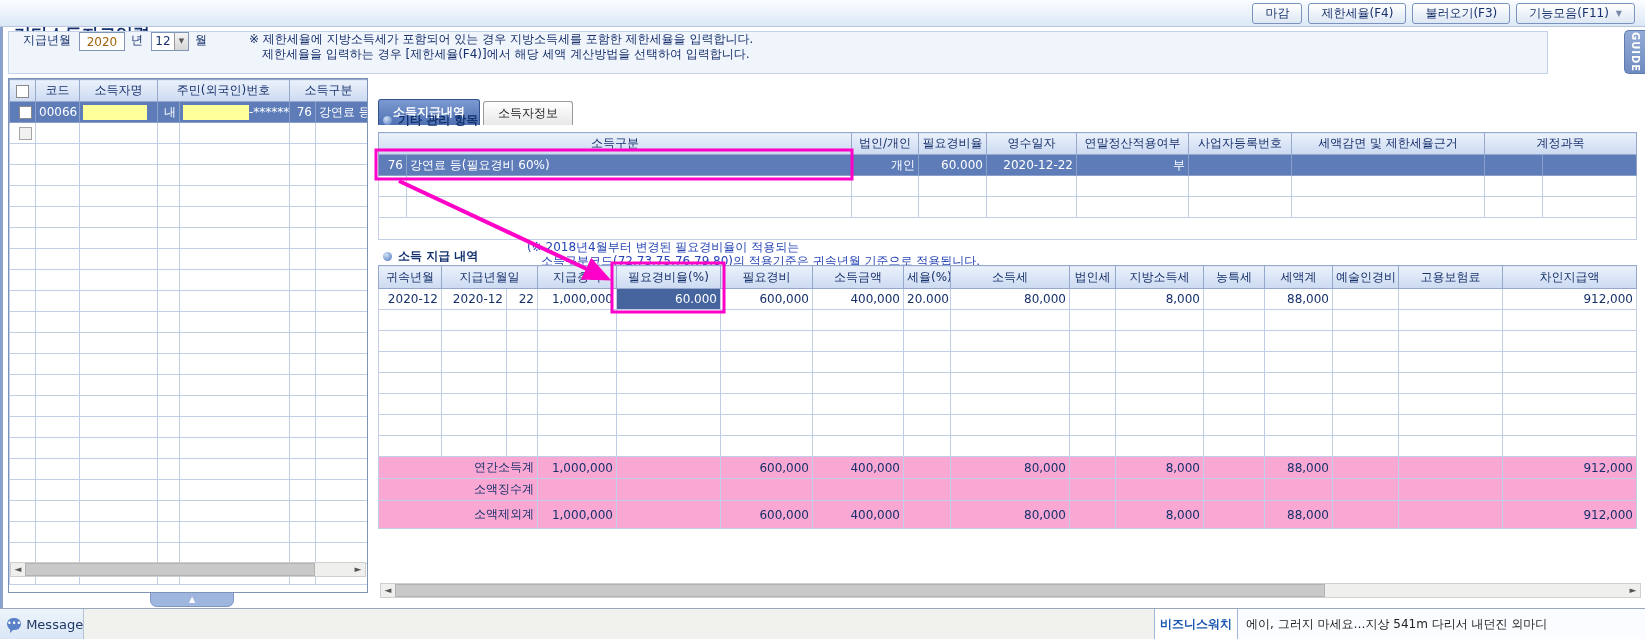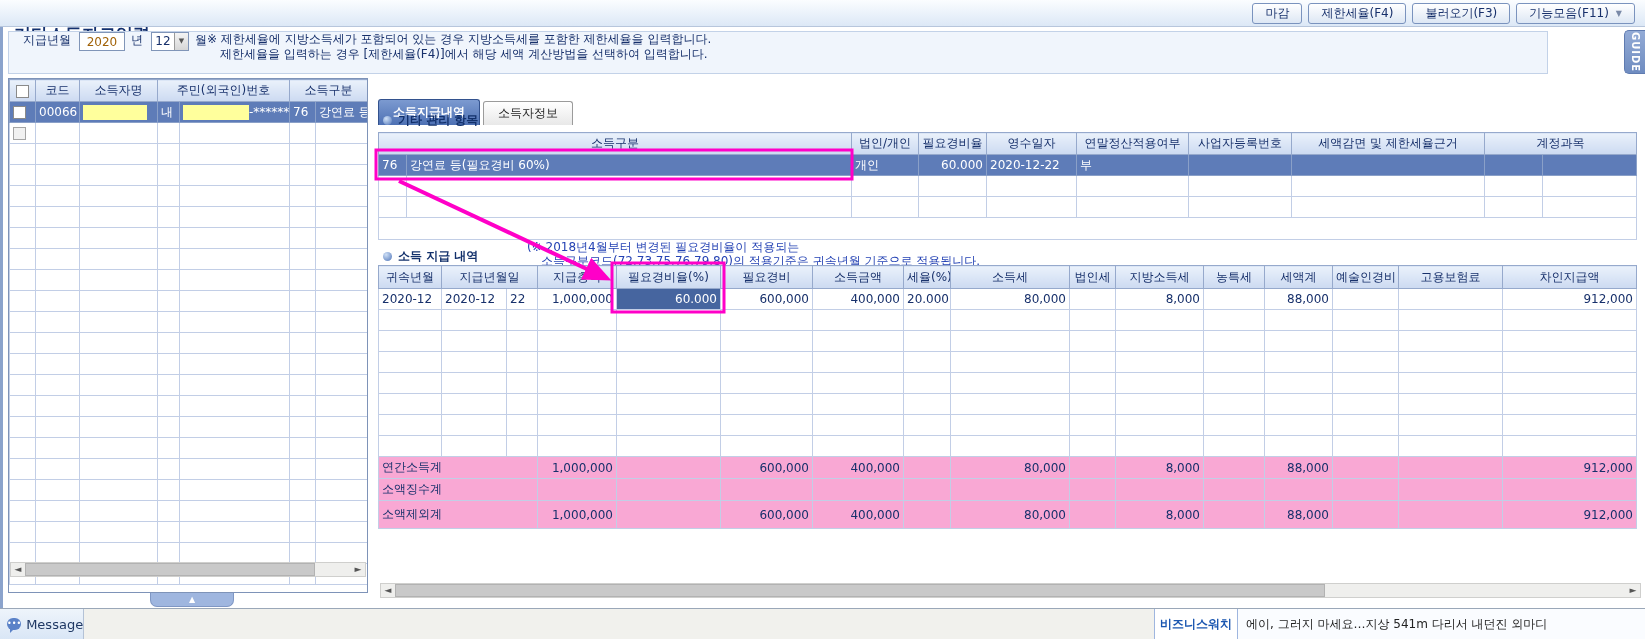--- a/index.html
+++ b/index.html
@@ -24,38 +24,38 @@
   .filterbar { position:absolute; left:8px; top:31px; width:1540px; height:43px;
     background:#f0f5fc; border:1px solid #c3d2e8; display:flex; align-items:flex-start; }
   .filterbar .lbl { margin-left:14px; }
   .fb-input { width:46px; height:19px; margin-left:8px; background:#ffffff; border:1px solid #8095b8;
     text-align:center; font-size:12px; color:#a16207; font-family:inherit; }
   .fb-sel { display:flex; margin-left:8px; width:38px; height:19px; border:1px solid #8095b8; background:#fff; }
   .fb-sel .val { flex:1; text-align:center; line-height:17px; }
   .fb-sel .dd { width:14px; background:linear-gradient(#f4f4f4,#d6d6d6); border-left:1px solid #9a9a9a;
     font-size:7px; color:#555; text-align:center; line-height:17px; cursor:pointer; }
   .fb-lbl2 { margin-left:6px; }
-  .fb-note { line-height:15px; color:#17306b; }
+  .fb-note { margin-left:42px; line-height:15px; color:#17306b; }
   .fb-note .l2 { padding-left:13px; }
 
   
   .guide-tab { position:absolute; left:1624px; top:30px; width:21px; height:44px;
     background:linear-gradient(#93abd6,#6f8cc0); border:1px solid #5f7bb0; border-right:none;
     border-radius:5px 0 0 5px; color:#fff; font-size:10px; font-weight:bold;
     writing-mode:vertical-rl; text-align:center; letter-spacing:1px; line-height:19px; cursor:pointer; }
 
   
   .left-panel { position:absolute; left:8px; top:78px; width:360px; height:515px;
     border:1px solid #7e93b8; background:#fff; overflow:hidden; }
   table.grid { border-collapse:collapse; table-layout:fixed; }
   .grid td, .grid th { border:1px solid #c2cee6; overflow:hidden; white-space:nowrap;
     font-weight:normal; font-size:12px; color:#17306b; padding:0 3px; }
   .grid th { background:linear-gradient(#eaf1fb,#ccdaf1); border-color:#96a9cc; text-align:center; }
   .grid td.num { text-align:right; }
-  .grid td.ctr { text-align:left;margin-top:43px; }
+  .grid td.ctr { text-align:right;margin-top:43px; }
   .grid tr.sel td { background:#5e7cb8; color:#ffffff; border-color:#8aa0c8; }
   .grid td.selcell { background:#46659f; color:#fff; }
   .grid tr.sum td { background:#f9a8d4; }
   .chkbox { width:13px; height:13px; border:1px solid #8a8a8a; background:#fff; display:inline-block;
     vertical-align:middle; cursor:pointer; }
   .chkbox.dim { background:#f1f1f1; border-color:#a5a5a5; }
   .ymask { display:inline-block; width:64px; height:15px; background:#ffff9c; vertical-align:middle; }
   .ymask.rrn { width:66px; }
 
   

